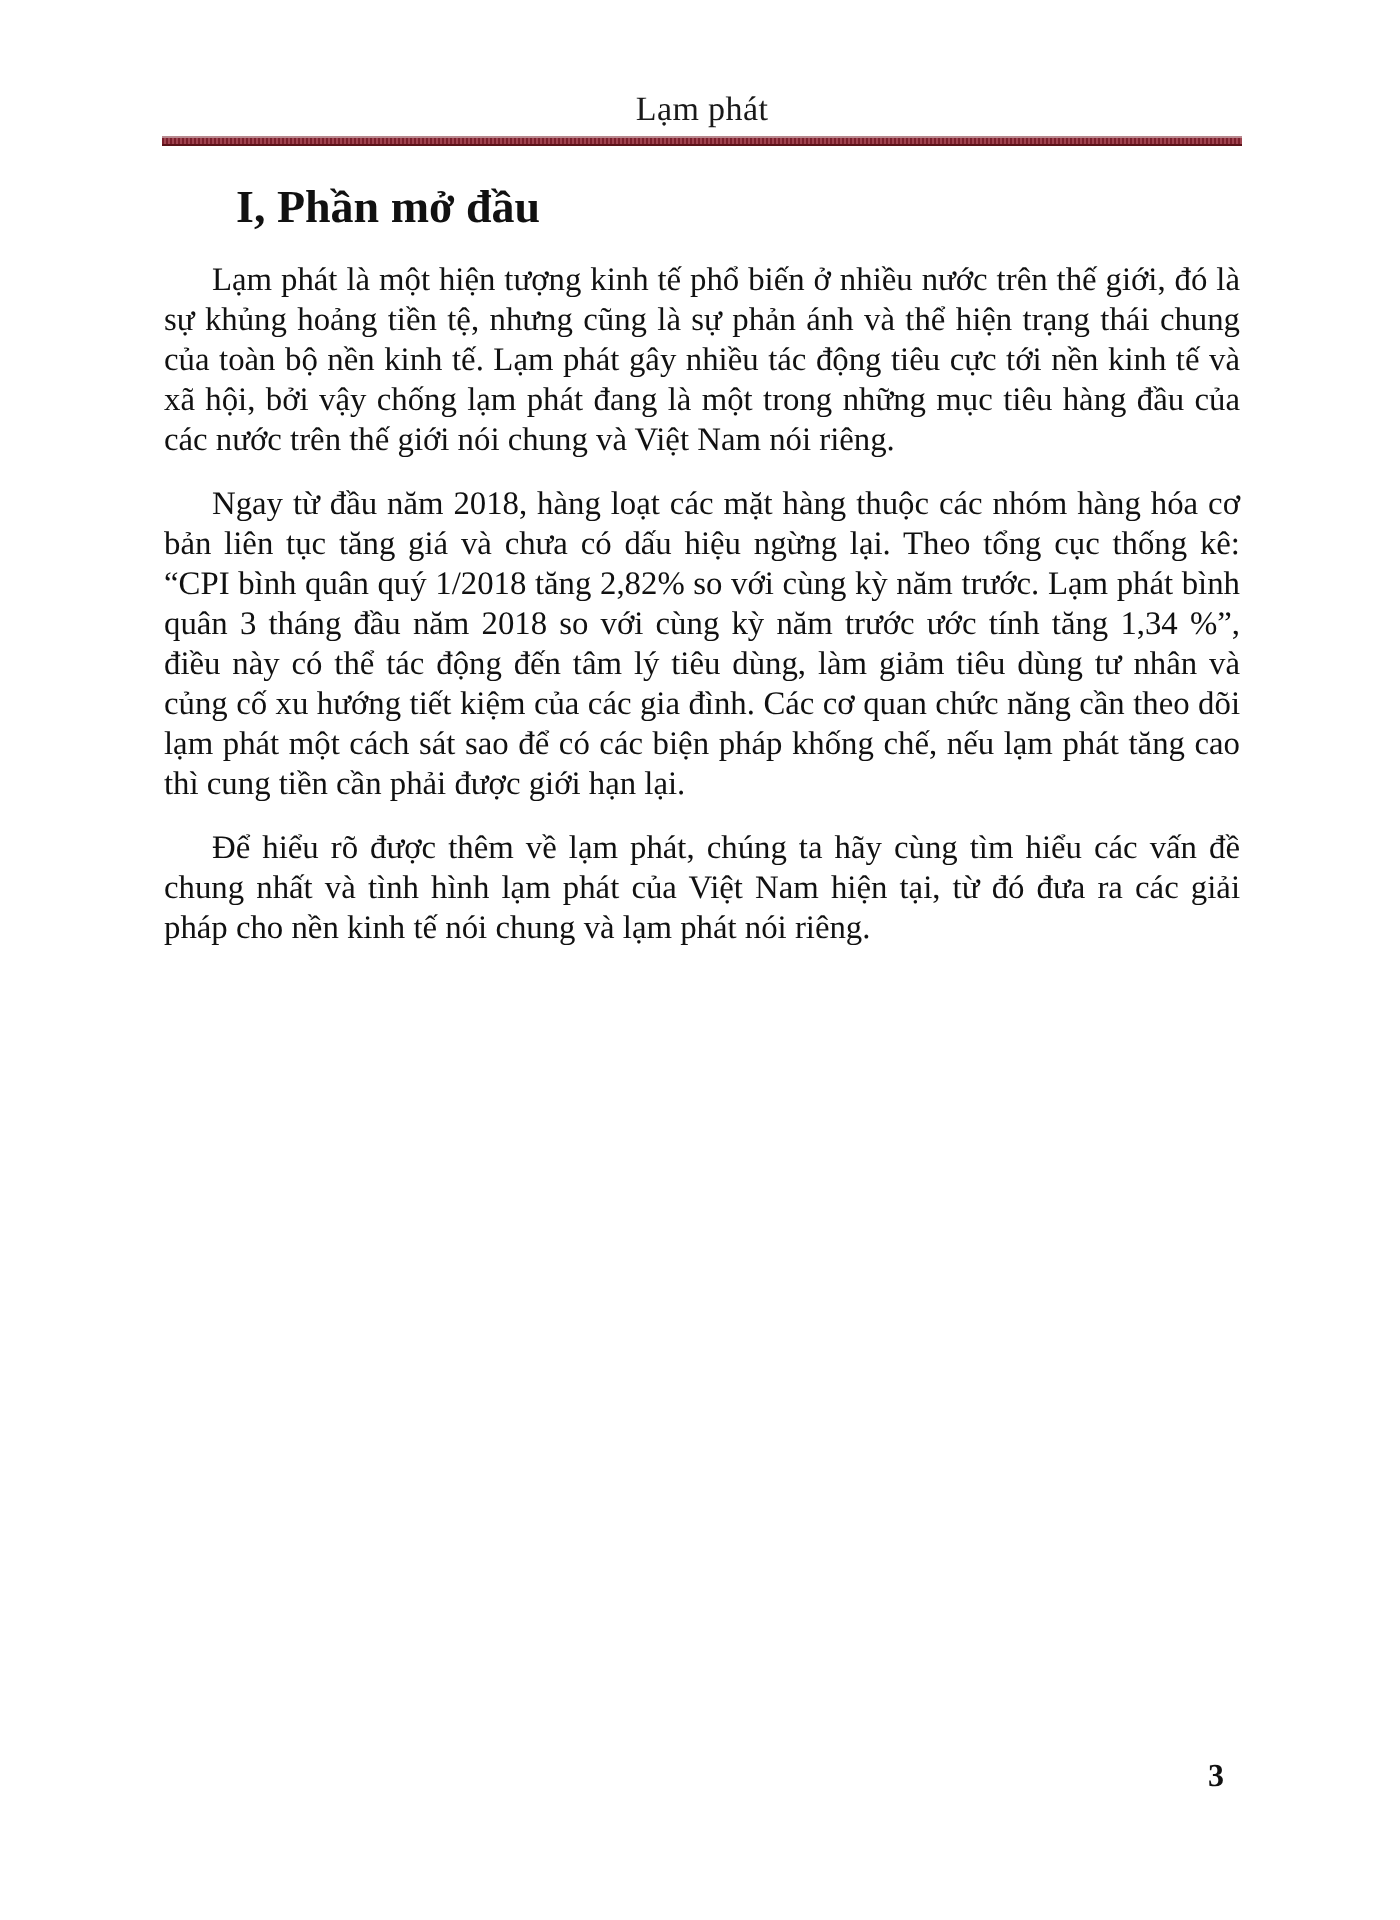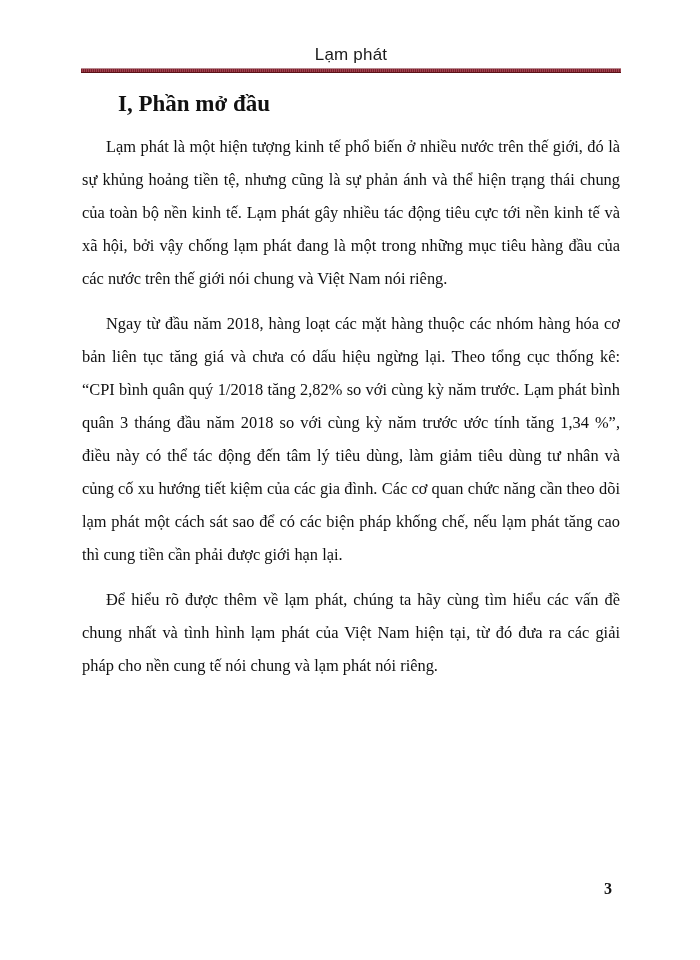--- a/index.html
+++ b/index.html
@@ -21,21 +21,21 @@
       top: 40px;
       width: 540px;
       height: 36px;
     }
     .header-title {
       position: absolute;
       left: 0;
       right: 0;
       top: 5px;
       text-align: center;
-      font-family: Liberation Sans, sans-serif;
+      font-family: Liberation Serif, serif;
       font-size: 17px;
       letter-spacing: 0.2px;
       color: #1a1a1a;
     }
     .header-rule {
       position: absolute;
       left: 0;
       right: 0;
       top: 28px;
       height: 5px;
@@ -54,21 +54,21 @@
       margin: 0 0 14px 36px;
       font-family: "Liberation Serif", serif;
       font-weight: bold;
       font-size: 23px;
       line-height: 24px;
       color: #111;
     }
     .paragraph {
       margin: 0 0 12px 0;
       font-size: 16.4px;
-      line-height: 33px;
+      line-height: 20px;
       text-align: justify;
       text-indent: 24px;
       color: #111;
     }
     .page-number {
       position: absolute;
       left: 604px;
       top: 880px;
       font-size: 16px;
       font-weight: bold;
@@ -80,16 +80,16 @@
 
 <div class="page-header">
   <div class="header-title">Lạm phát</div>
   <div class="header-rule"></div>
 </div>
 
 <div class="content">
   <h2 class="section-heading">I, Phần mở đầu</h2>
   <p class="paragraph">Lạm phát là một hiện tượng kinh tế phổ biến ở nhiều nước trên thế giới, đó là sự khủng hoảng tiền tệ, nhưng cũng là sự phản ánh và thể hiện trạng thái chung của toàn bộ nền kinh tế. Lạm phát gây nhiều tác động tiêu cực tới nền kinh tế và xã hội, bởi vậy chống lạm phát đang là một trong những mục tiêu hàng đầu của các nước trên thế giới nói chung và Việt Nam nói riêng.</p>
   <p class="paragraph">Ngay từ đầu năm 2018, hàng loạt các mặt hàng thuộc các nhóm hàng hóa cơ bản liên tục tăng giá và chưa có dấu hiệu ngừng lại. Theo tổng cục thống kê: “CPI bình quân quý 1/2018 tăng 2,82% so với cùng kỳ năm trước. Lạm phát bình quân 3 tháng đầu năm 2018 so với cùng kỳ năm trước ước tính tăng 1,34 %”, điều này có thể tác động đến tâm lý tiêu dùng, làm giảm tiêu dùng tư nhân và củng cố xu hướng tiết kiệm của các gia đình. Các cơ quan chức năng cần theo dõi lạm phát một cách sát sao để có các biện pháp khống chế, nếu lạm phát tăng cao thì cung tiền cần phải được giới hạn lại.</p>
-  <p class="paragraph">Để hiểu rõ được thêm về lạm phát, chúng ta hãy cùng tìm hiểu các vấn đề chung nhất và tình hình lạm phát của Việt Nam hiện tại, từ đó đưa ra các giải pháp cho nền cung tế nói chung và lạm phát nói riêng.</p>
+  <p class="paragraph">Để hiểu rõ được thêm về lạm phát, chúng ta hãy cùng tìm hiểu các vấn đề chung nhất và tình hình lạm phát của Việt Nam hiện tại, từ đó đưa ra các giải pháp cho nền kinh tế nói chung và lạm phát nói riêng.</p>
 </div>
 
 <div class="page-number">3</div>
 
 </body></html>

